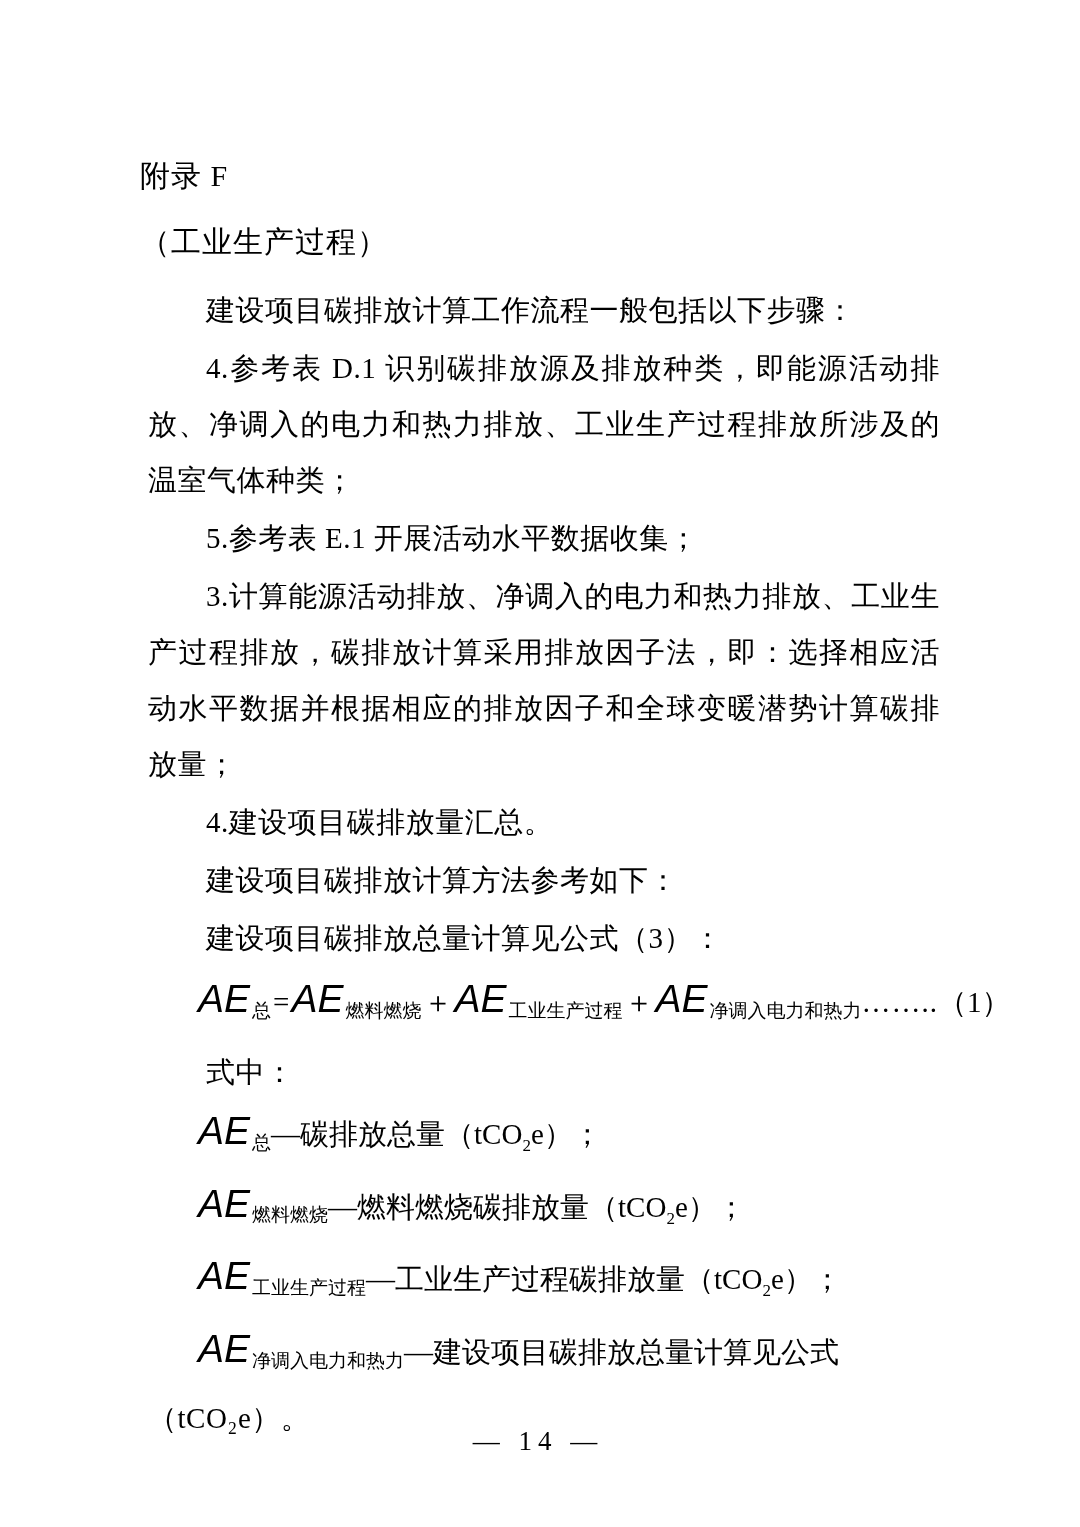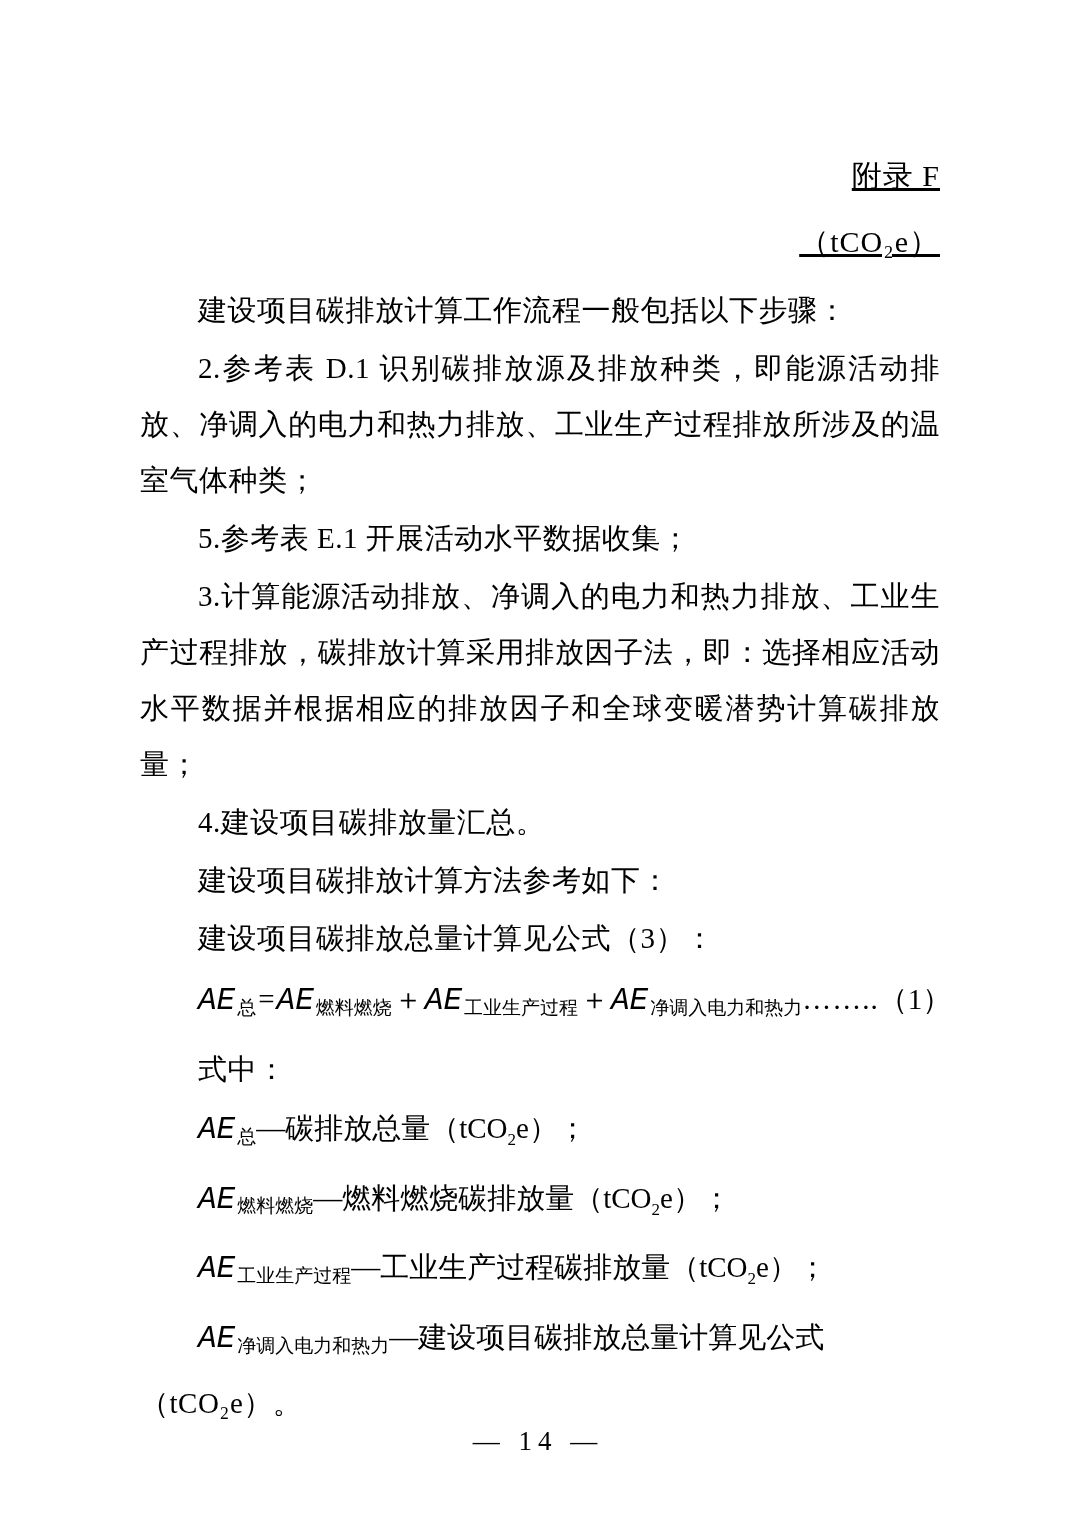--- a/index.html
+++ b/index.html
@@ -15,60 +15,59 @@
     position: relative;
   }
   .page {
     width: 1080px;
     min-height: 1527px;
     box-sizing: border-box;
     padding: 150px 140px 60px 140px;
     position: relative;
   }
   .center {
-    text-align: right;
-    text-decoration: underline;
+    text-align: left;
   }
   .title-line {
     font-size: 30px;
     line-height: 52px;
     letter-spacing: 1px;
     margin: 0 0 6px 0;
   }
   .title-line.t1 { margin-bottom: 14px; }
   .title-line.t2 { margin-bottom: 14px; }
   .title-line.t3 { margin-bottom: 18px; }
 
   p.body {
     font-size: 29px;
     line-height: 56px;
-    margin: 0 0 2px 0;
+    margin: 0 0 2px 8px;
     text-align: justify;
     text-justify: inter-ideograph;
     letter-spacing: 0.5px;
   }
   p.indent {
     text-indent: 58px;
   }
   p.noindent {
     text-indent: 0;
   }
 
   
   .formula {
     font-size: 29px;
     line-height: 58px;
     margin: 4px 0 4px 0;
     text-indent: 58px;
     white-space: nowrap;
   }
   .var {
-    font-family: Liberation Mono, monospace;
+    font-family: Liberation Sans, sans-serif;
     font-style: italic;
-    font-size: 31px;
+    font-size: 39px;
   }
   .sub {
     font-size: 19px;
     vertical-align: -0.25em;
     letter-spacing: 0;
     padding-left: 2px;
   }
   .op {
     font-size: 29px;
     padding: 0 2px;
@@ -95,25 +94,25 @@
     font-size: 27px;
     letter-spacing: 6px;
   }
 </style>
 </head>
 <body>
 
 <div class="page">
 
   <div class="center title-line t1">附录 F</div>
-  <div class="center title-line t2">（tCO₂e）</div>
+  <div class="center title-line t2">（工业生产过程）</div>
 
   <p class="body indent">建设项目碳排放计算工作流程一般包括以下步骤：</p>
 
-  <p class="body indent">2.参考表 D.1 识别碳排放源及排放种类，即能源活动排放、净调入的电力和热力排放、工业生产过程排放所涉及的温室气体种类；</p>
+  <p class="body indent">4.参考表 D.1 识别碳排放源及排放种类，即能源活动排放、净调入的电力和热力排放、工业生产过程排放所涉及的温室气体种类；</p>
   <p class="body indent">5.参考表 E.1 开展活动水平数据收集；</p>
   <p class="body indent">3.计算能源活动排放、净调入的电力和热力排放、工业生产过程排放，碳排放计算采用排放因子法，即：选择相应活动水平数据并根据相应的排放因子和全球变暖潜势计算碳排放量；</p>
   <p class="body indent">4.建设项目碳排放量汇总。</p>
 
   <p class="body indent">建设项目碳排放计算方法参考如下：</p>
   <p class="body indent">建设项目碳排放总量计算见公式（3）：</p>
 
   <div class="formula">
     <span class="var">AE</span><span class="sub">总</span><span class="op">=</span><span class="var">AE</span><span class="sub">燃料燃烧</span><span class="op">＋</span><span class="var">AE</span><span class="sub">工业生产过程</span><span class="op">＋</span><span class="var">AE</span><span class="sub">净调入电力和热力</span><span class="dots">……..</span><span>（1）</span>
   </div>

